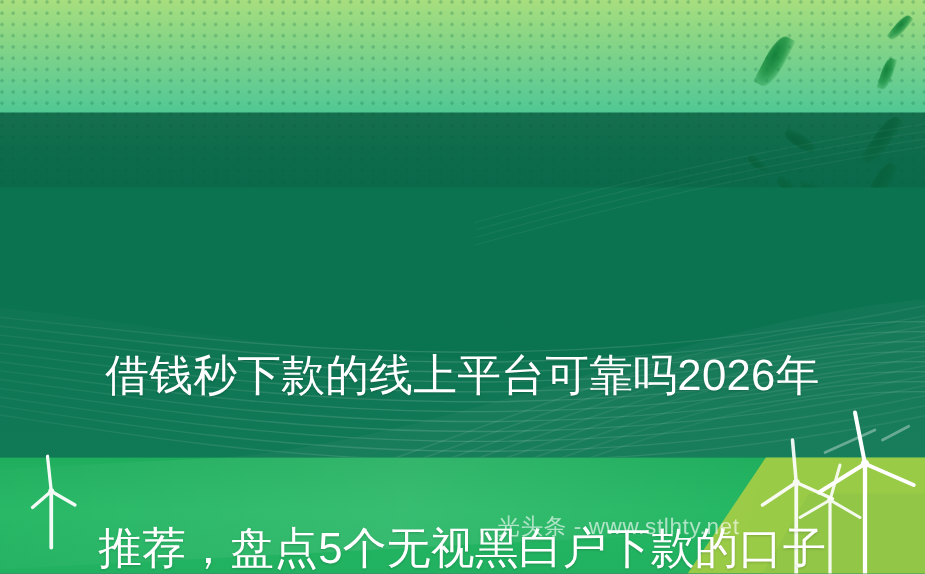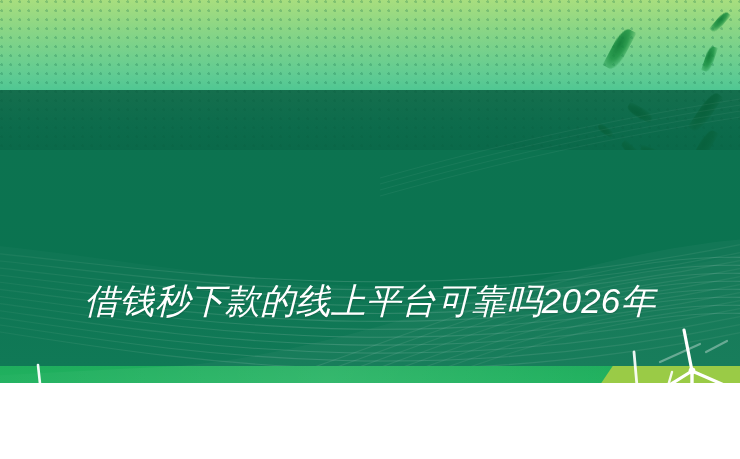--- a/index.html
+++ b/index.html
@@ -7,24 +7,23 @@
     padding: 0;
     background: #ffffff;
   }
   body {
     font-family: "Liberation Sans", "DejaVu Sans", sans-serif;
   }
 
   #banner {
     position: relative;
     width: 740px;
-    height: 383px;
+    height: 459px;
     overflow: hidden;
     background: #14532d;
-    font-style: italic;
   }
 
   
   .layer-gradient-top {
     position: absolute;
     left: 0; top: 0;
     width: 740px;
     height: 200px;
     background: linear-gradient(to bottom,
         #A8DE7E 0%,

